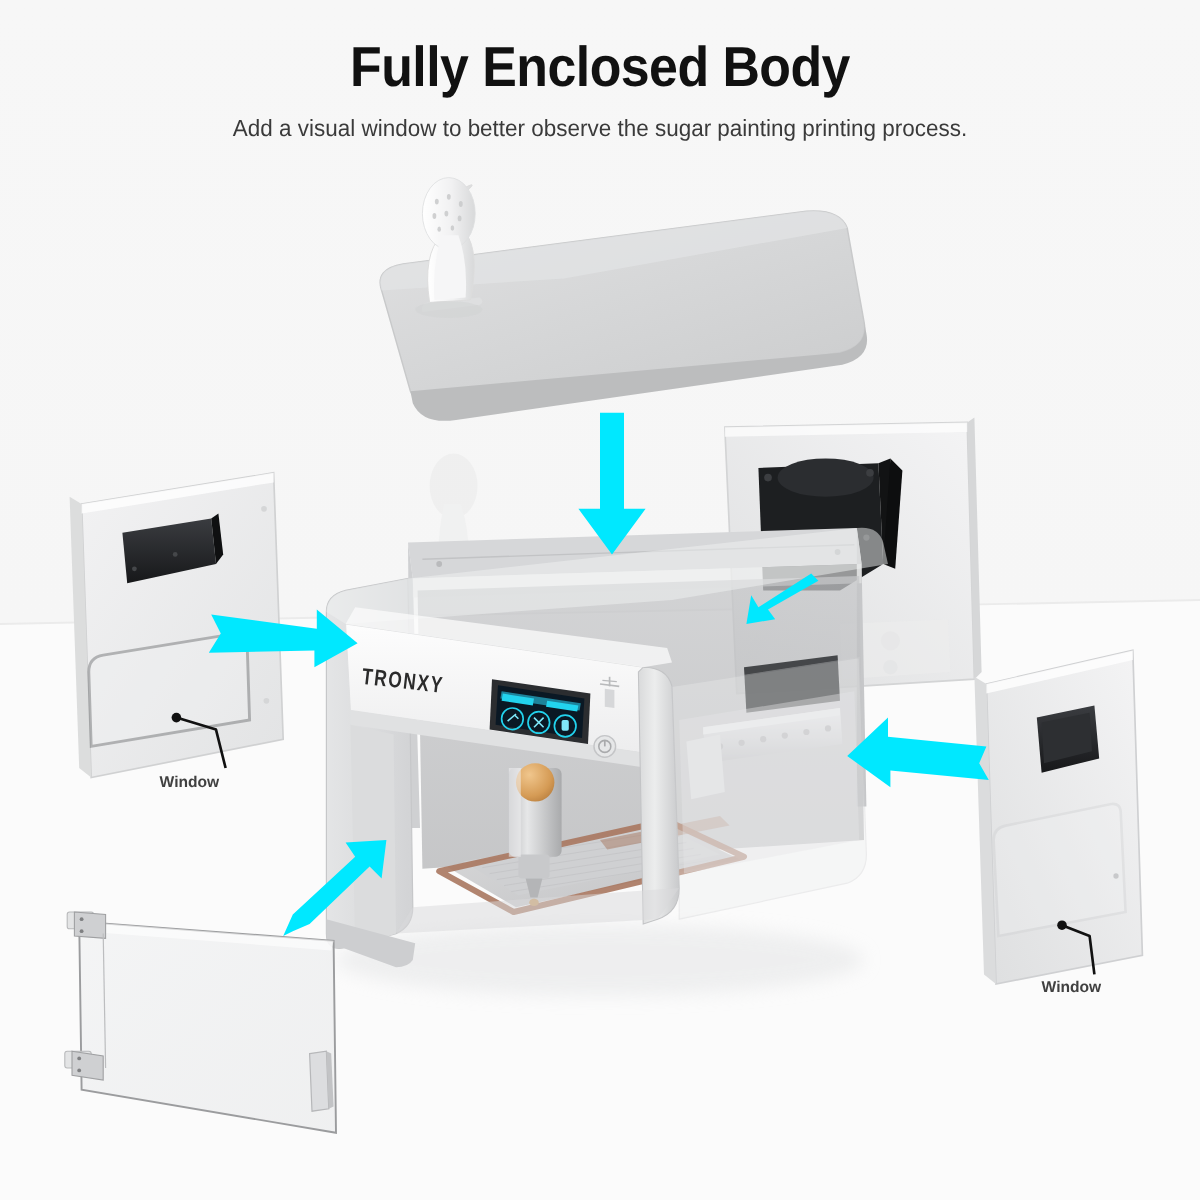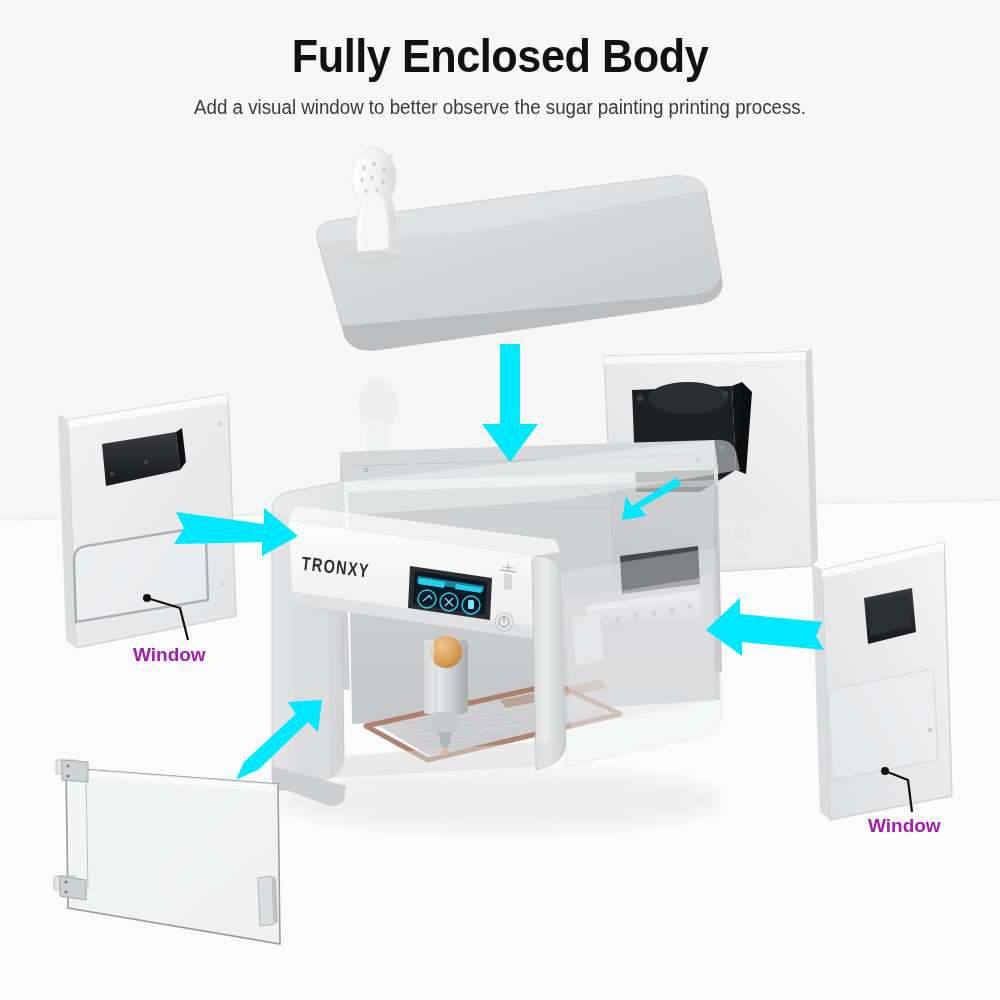--- a/index.html
+++ b/index.html
@@ -21,22 +21,22 @@
   }
   .subtitle {
     position: absolute; top: 96px; left: 0; width: 1000px;
     text-align: center;
     font-size: 19.5px; font-weight: 400; color: #3a3a3a;
     transform: scaleX(0.96); transform-origin: center top;
   }
 
   
   .callout-label {
-    position: absolute; font-size: 19px; font-weight: 700;
-    color: #a21caf; white-space: nowrap;
+    position: absolute; font-size: 13px; font-weight: 700;
+    color: #404040; white-space: nowrap;
   }
   .callout-left  { left: 133px; top: 644px; }
   .callout-right { left: 868px; top: 815px; }
 
   svg.layer { position: absolute; inset: 0; width: 1000px; height: 1000px; }
   svg.layer * { shape-rendering: geometricPrecision; }
 
   .logo-text {
     position: absolute; left: 303px; top: 553px;
     font-size: 17px; font-weight: 700; color: #2b2b2b;

